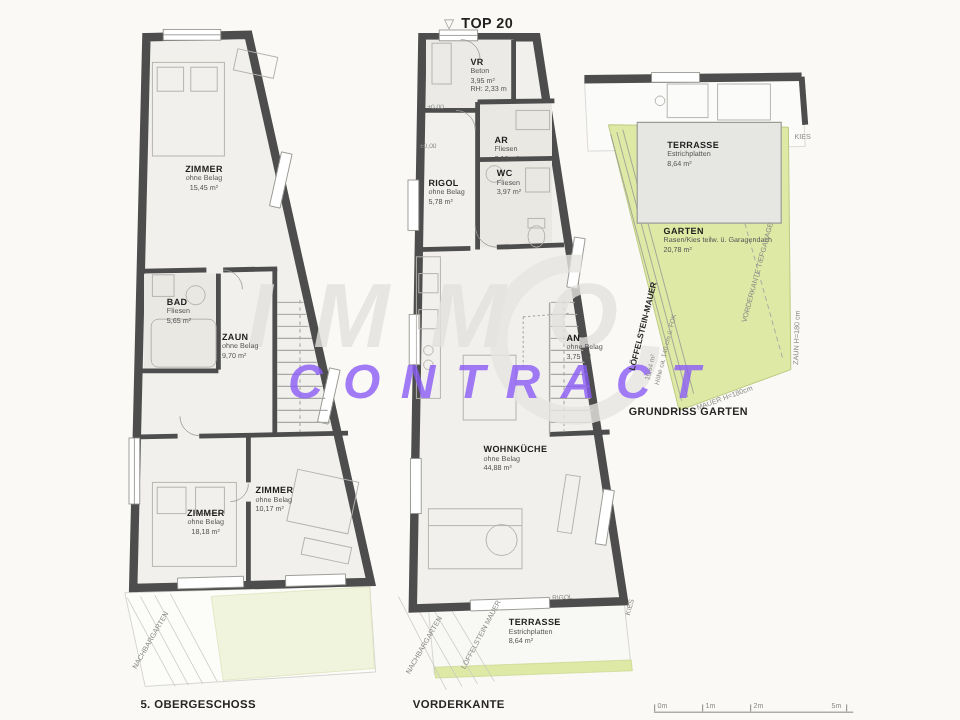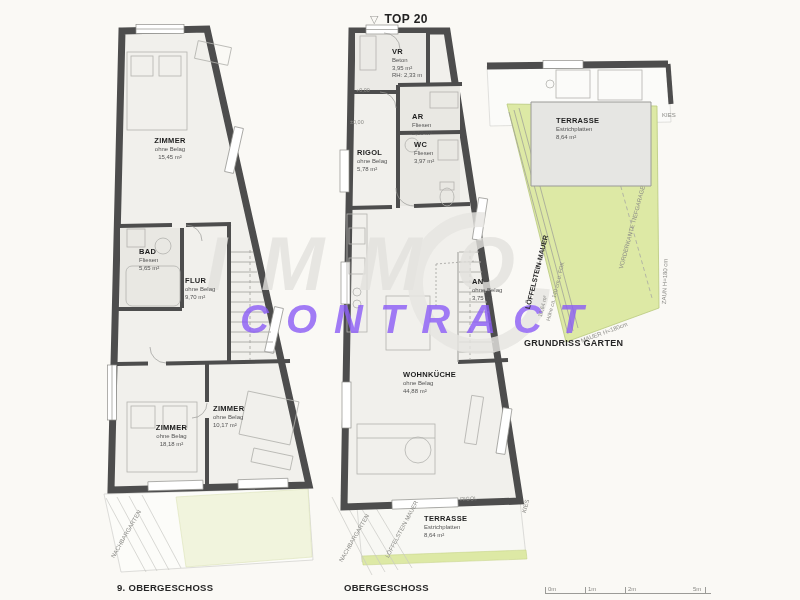--- a/index.html
+++ b/index.html
@@ -231,21 +231,21 @@
   <div class="rname">ZIMMER</div>
   <div class="rsub">ohne Belag</div>
   <div class="rsub">15,45 m²</div>
 </div>
 <div class="rlabel" style="left:139px;top:247px">
   <div class="rname">BAD</div>
   <div class="rsub">Fliesen</div>
   <div class="rsub">5,65 m²</div>
 </div>
 <div class="rlabel" style="left:185px;top:276px">
-  <div class="rname">FLUR</div>
+  <div class="rname">ZAUN</div>
   <div class="rsub">ohne Belag</div>
   <div class="rsub">9,70 m²</div>
 </div>
 <div class="rlabel center" style="left:134px;top:423px;width:75px">
   <div class="rname">ZIMMER</div>
   <div class="rsub">ohne Belag</div>
   <div class="rsub">18,18 m²</div>
 </div>
 <div class="rlabel" style="left:213px;top:404px">
   <div class="rname">ZIMMER</div>
@@ -294,31 +294,36 @@
 <div class="lvl" style="left:350px;top:119px">±0,00</div>
 <div class="ann" style="left:338px;top:560px;transform:rotate(-60deg)">NACHBARGARTEN</div>
 <div class="ann" style="left:384px;top:556px;transform:rotate(-62deg)">LÖFFELSTEIN MAUER</div>
 <div class="ann" style="left:460px;top:496px;font-size:5.5px;transform:rotate(-3deg)">RIGOL</div>
 <div class="ann" style="left:521px;top:512px;transform:rotate(-75deg)">KIES</div>
 
 <div class="rlabel" style="left:556px;top:116px">
   <div class="rname">TERRASSE</div>
   <div class="rsub">Estrichplatten</div>
   <div class="rsub">8,64 m²</div>
+</div>
+<div class="rlabel" style="left:553px;top:188px">
+  <div class="rname">GARTEN</div>
+  <div class="rsub">Rasen/Kies teilw. ü. Garagendach</div>
+  <div class="rsub">20,78 m²</div>
 </div>
 <div class="ann" style="left:524px;top:308px;font-weight:bold;font-size:7px;color:#2a2a2a;transform:rotate(-76deg)">LÖFFELSTEIN-MAUER</div>
 <div class="ann" style="left:537px;top:316px;font-size:5.5px;transform:rotate(-76deg)">10,64 m²</div>
 <div class="ann" style="left:545px;top:320px;font-size:5.5px;transform:rotate(-76deg)">Höhe ca. 140 cm ü. FOK</div>
 <div class="ann" style="left:618px;top:268px;transform:rotate(-75deg)">VORDERKANTE TIEFGARAGE</div>
 <div class="ann" style="left:661px;top:304px;transform:rotate(-88deg)">ZAUN H=180 cm</div>
 <div class="ann" style="left:580px;top:338px;transform:rotate(-20deg)">MAUER H=180cm</div>
 <div class="ann" style="left:662px;top:112px">KIES</div>
 
-<div class="cap" style="left:117px;top:582px">9. OBERGESCHOSS</div>
-<div class="cap" style="left:344px;top:582px">OBERGESCHOSS</div>
+<div class="cap" style="left:117px;top:582px">5. OBERGESCHOSS</div>
+<div class="cap" style="left:344px;top:582px">VORDERKANTE</div>
 <div class="cap" style="left:524px;top:338px;font-size:9px">GRUNDRISS GARTEN</div>
 
 <div class="scalebar">
   <div class="sb-tick" style="left:0px"></div>
   <div class="sb-tick" style="left:40px"></div>
   <div class="sb-tick" style="left:80px"></div>
   <div class="sb-tick" style="left:160px"></div>
   <div class="sb-label" style="left:3px">0m</div>
   <div class="sb-label" style="left:43px">1m</div>
   <div class="sb-label" style="left:83px">2m</div>

